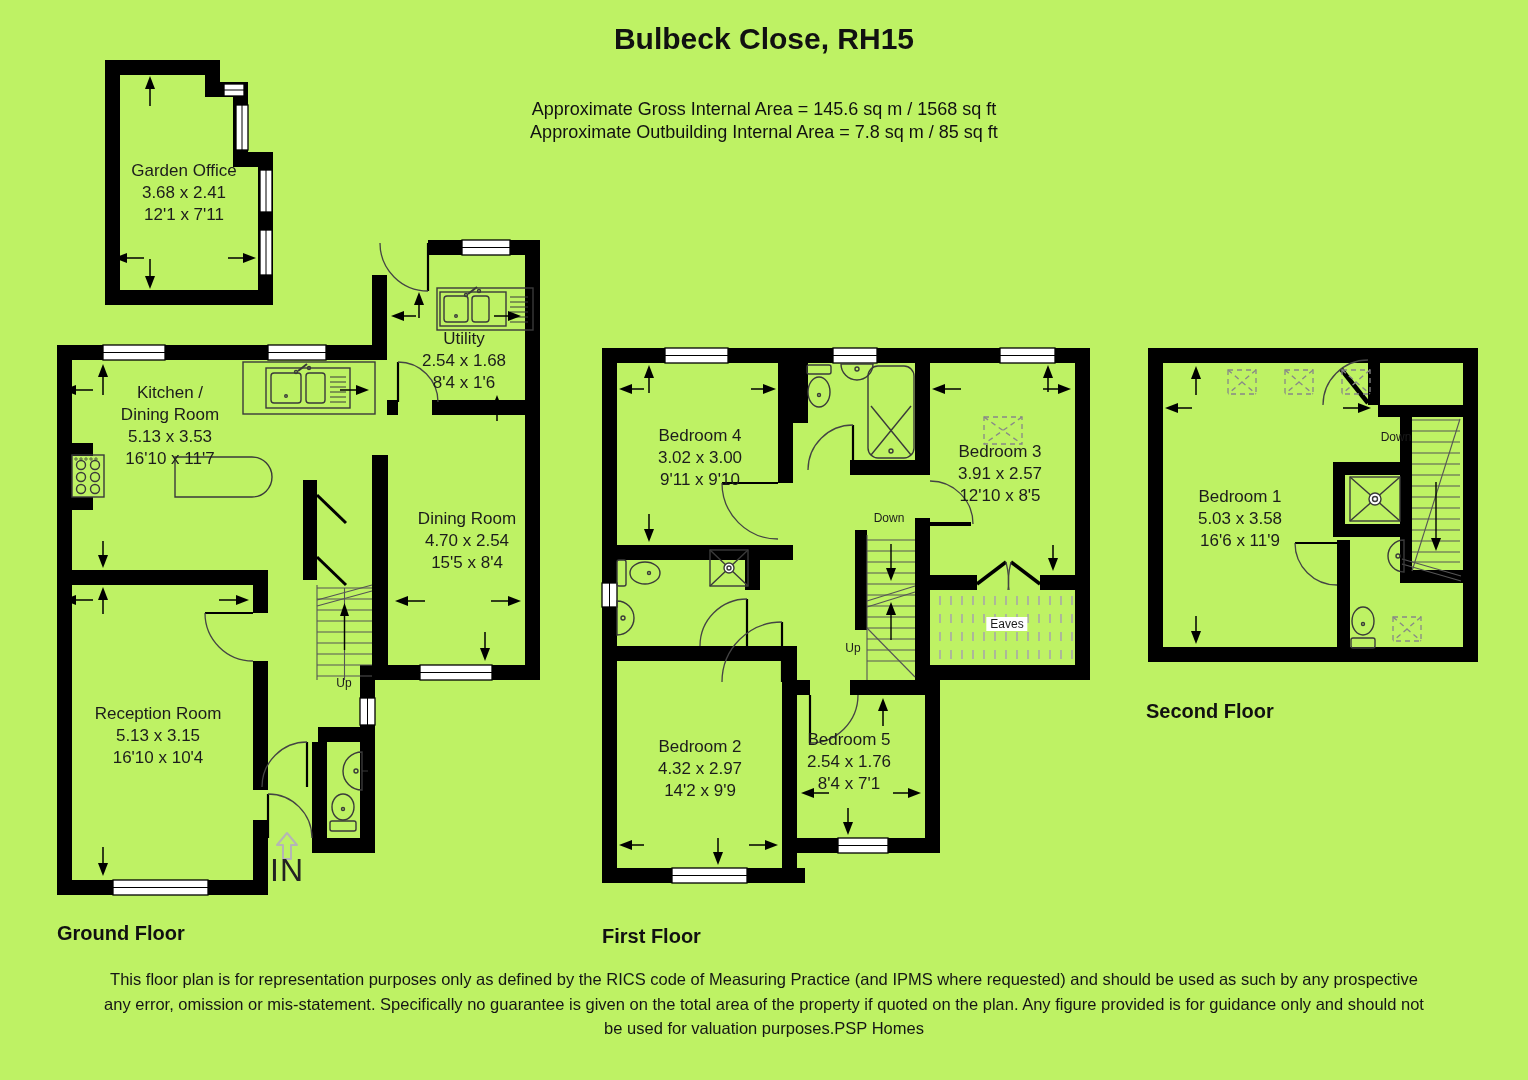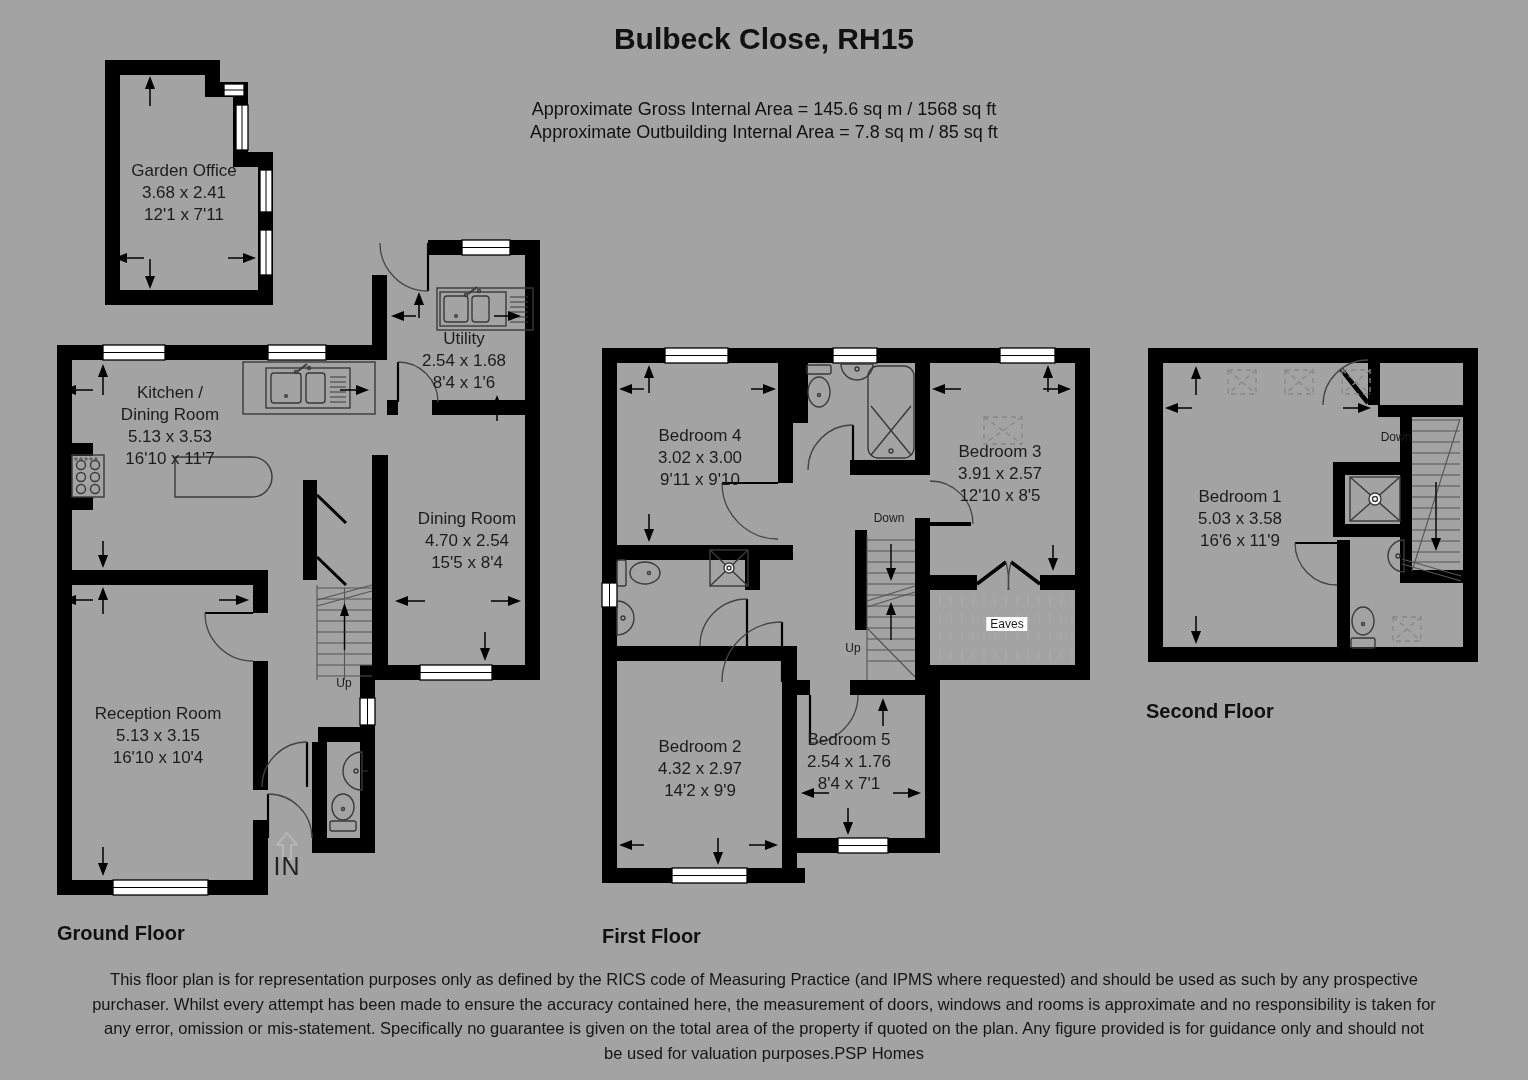--- a/index.html
+++ b/index.html
@@ -1,24 +1,24 @@
 <!DOCTYPE html>
 <html><head>
 <meta charset="utf-8">
 <style>
   html,body{margin:0;padding:0;background:#fff;}
   body{width:1528px;height:1080px;position:relative;font-family:"Liberation Sans",sans-serif;color:#1a1a1a;}
-  .canvas{position:absolute;left:0;top:0;width:1528px;height:1080px;background:#a3a3a3;overflow:hidden;}
+  .canvas{position:absolute;left:0;top:0;width:1528px;height:1080px;background:#bef264;overflow:hidden;}
   svg{position:absolute;left:0;top:0;}
   .hdr-title{position:absolute;top:22px;left:0;width:100%;text-align:center;font-size:30px;font-weight:bold;color:#111;}
   .hdr-line{position:absolute;left:0;width:100%;text-align:center;font-size:18px;color:#111;margin-top:40px;}
   .room-label{position:absolute;transform:translateX(-50%);text-align:center;font-size:17px;line-height:22px;white-space:nowrap;color:#1c1c1c;}
   .ann{position:absolute;transform:translateX(-50%);text-align:center;font-size:12px;color:#1c1c1c;white-space:nowrap;}
   .eaves-label{background:#fff;padding:0 4px;}
-  .in-label{font-size:25px;letter-spacing:1px;color:#222;}
+  .in-label{font-size:32px;letter-spacing:1px;color:#222;}
   .floor-title{position:absolute;font-size:20px;font-weight:bold;color:#111;white-space:nowrap;margin-top:14px;}
   .disclaimer{position:absolute;top:967px;left:0;width:100%;text-align:center;font-size:16.5px;line-height:24.5px;color:#151515;}
 </style>
 </head>
 <body>
 
 <div class="canvas">
 
 <svg width="1528" height="1080" viewBox="0 0 1528 1080">
   <defs>
@@ -569,18 +569,17 @@
   <div class="ann" style="left:853px;top:641px">Up</div>
   <div class="ann" style="left:1396px;top:430px">Down</div>
   <div class="ann in-label" style="left:287px;top:852px">IN</div>
 
   <div class="floor-title" style="left:57px;top:908px">Ground Floor</div>
   <div class="floor-title" style="left:602px;top:911px">First Floor</div>
   <div class="floor-title" style="left:1146px;top:686px">Second Floor</div>
 
   <div class="disclaimer">
     <div>This floor plan is for representation purposes only as defined by the RICS code of Measuring Practice (and IPMS where requested) and should be used as such by any prospective</div>
-    <div>purchaser. Whilst every attempt has been made to ensure the accuracy contained here, the measurement of doors, windows and rooms is approximate and no responsibility is taken for</div>
     <div>any error, omission or mis-statement. Specifically no guarantee is given on the total area of the property if quoted on the plan. Any figure provided is for guidance only and should not</div>
     <div>be used for valuation purposes.PSP Homes</div>
   </div>
 
 </div>
 
 </body></html>

